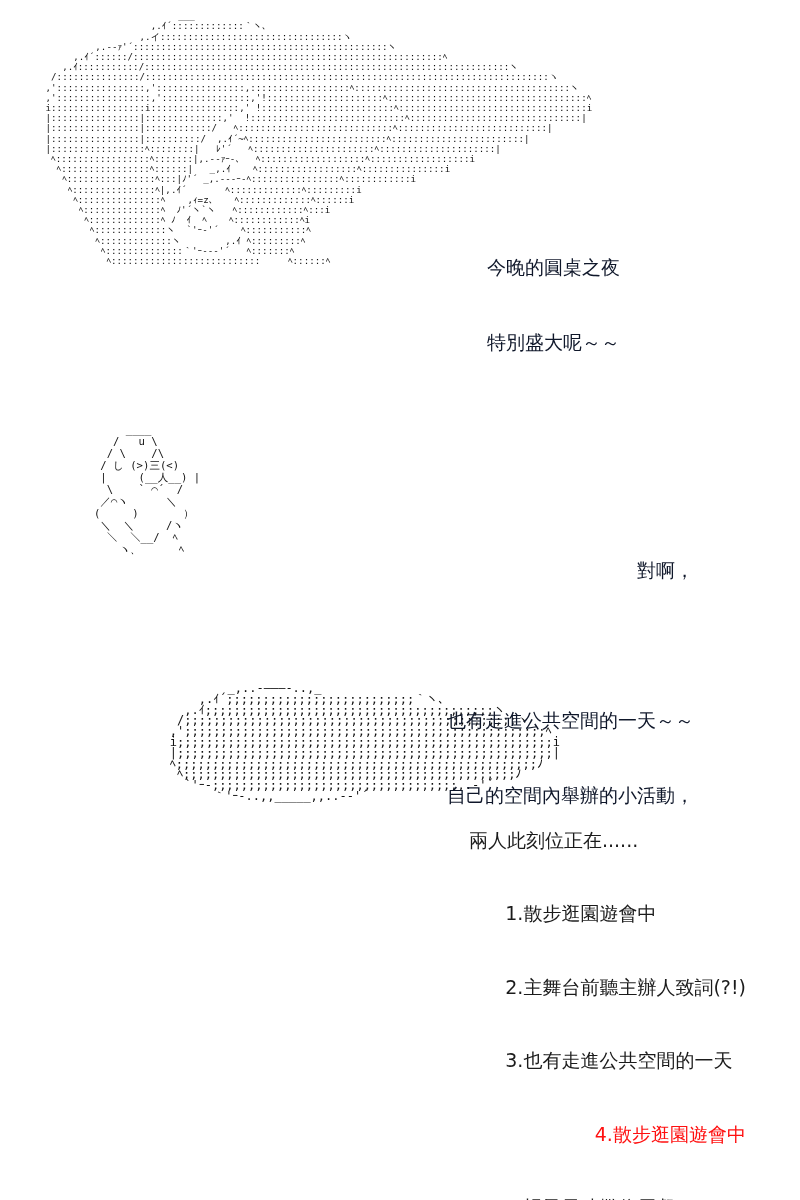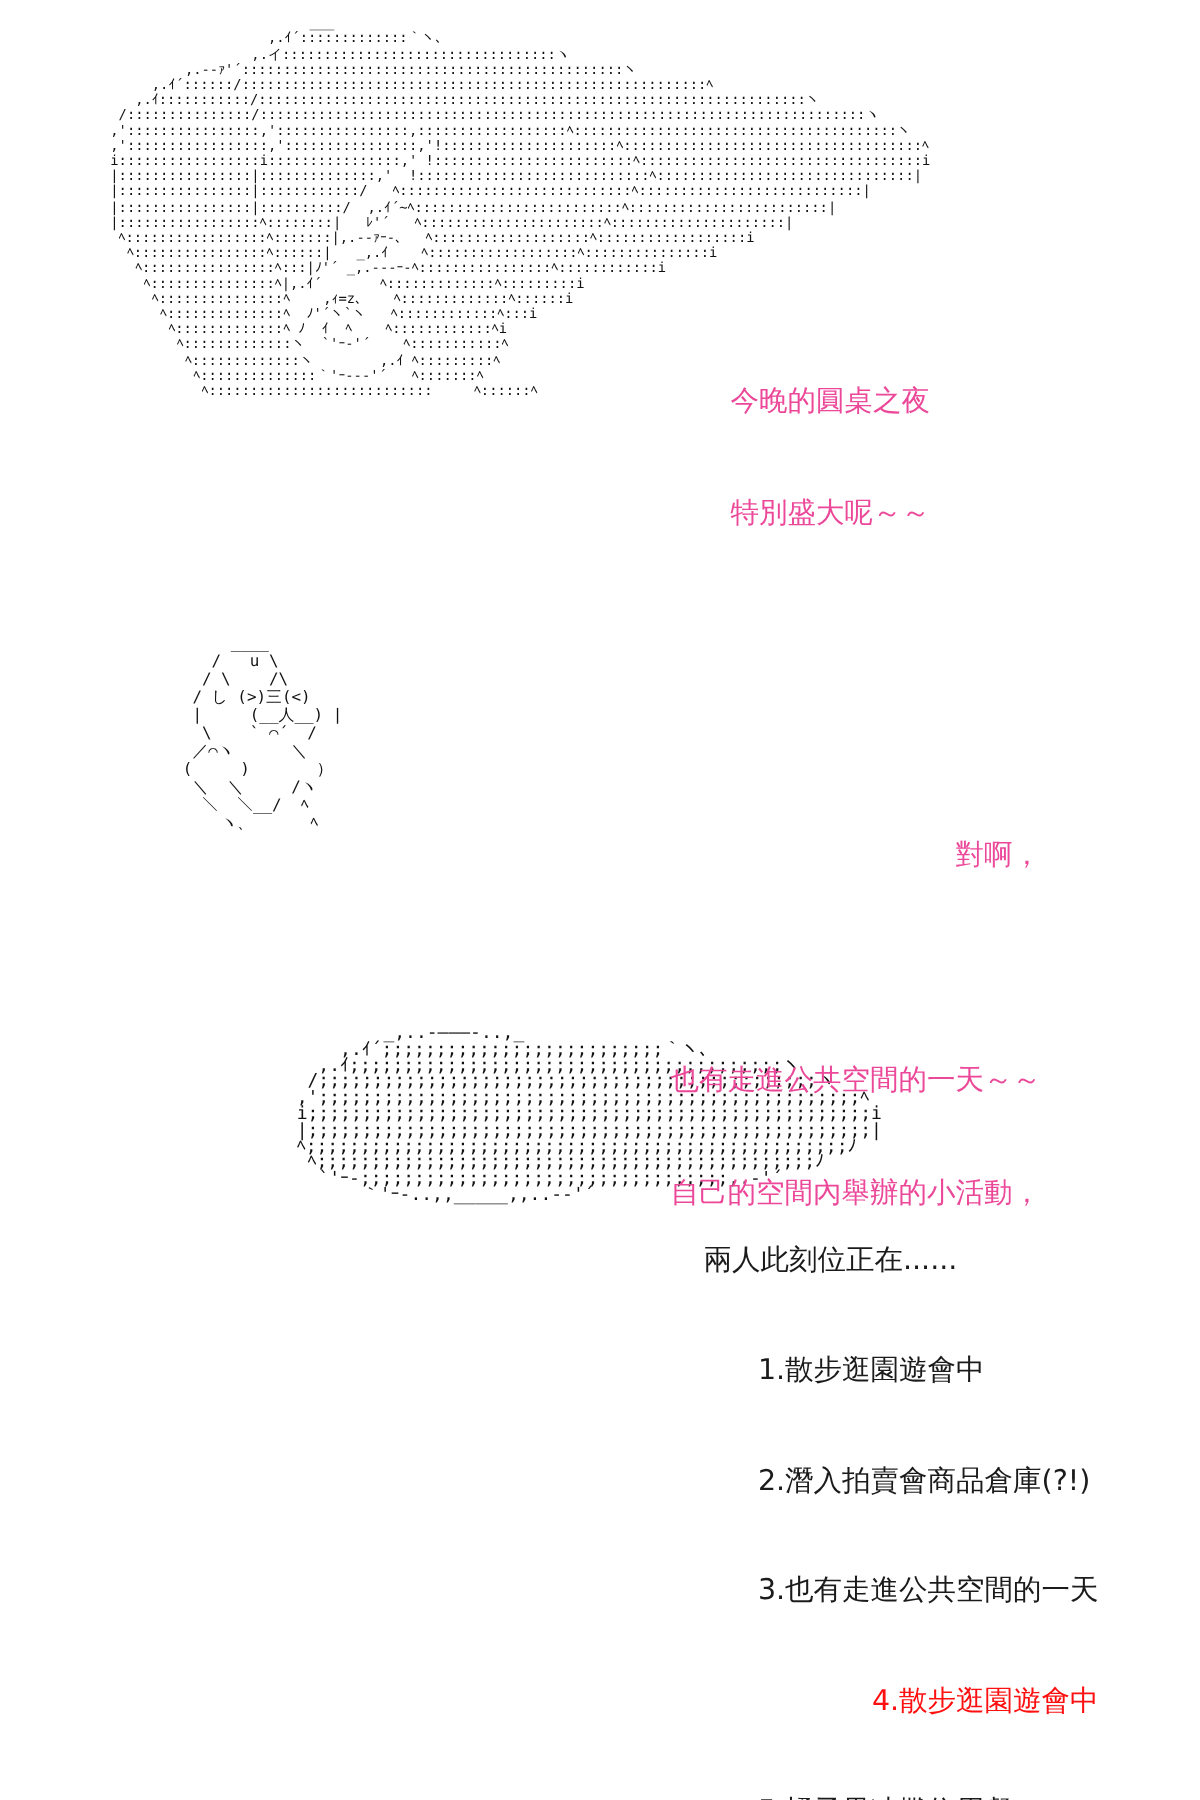--- a/index.html
+++ b/index.html
@@ -17,21 +17,20 @@
   }
 
   
   .aa {
     position: absolute;
     font-family: "DejaVu Sans Mono", "Liberation Mono", monospace;
     white-space: pre;
     color: #111111;
     letter-spacing: 0px;
     font-weight: 400;
-    margin-left: 28px;
     -webkit-font-smoothing: none;
   }
   #aa-panel-1 {
     left: 40px;
     top: 2px;
     font-size: 9.2px;
     line-height: 10.2px;
   }
   #aa-panel-2 {
     left: 62px;
@@ -45,21 +44,21 @@
     font-size: 12px;
     line-height: 10.8px;
   }
 
   
   .dialogue {
     position: absolute;
     font-family: "DejaVu Sans", "Liberation Sans", sans-serif;
     font-size: 19px;
     line-height: 25px;
-    color: #ec4899;
+    color: #0f172a;
     white-space: pre;
   }
   #dialogue-1 { left: 487px; top: 205px; }
   #dialogue-2 { left: 447px; top: 508px; text-align: right; }
 
   .dialogue .line { display: block; }
   .dialogue .spacer { display: block; height: 25px; }
 
   
   #choice-block {
@@ -155,21 +154,21 @@
   <span class="line">自己的空間內舉辦的小活動，</span>
 </div>
 
 <div id="choice-block">
   <span id="choice-heading">兩人此刻位正在......</span>
   <ul id="choice-list">
     <li>
       <span>1.</span><span>散步逛園遊會中</span>
     </li>
     <li>
-      <span>2.</span><span>潛入拍賣會商品倉庫(?!)</span>
+      <span>2.</span><span>主舞台前聽主辦人致詞(?!)</span>
     </li>
     <li>
       <span>3.</span><span>也有走進公共空間的一天</span>
     </li>
     <li class="highlight">
       <span>4.</span><span>散步逛園遊會中</span>
     </li>
     <li>
       <span>5.</span><span>橘子果凍攤位用餐</span>
     </li>

